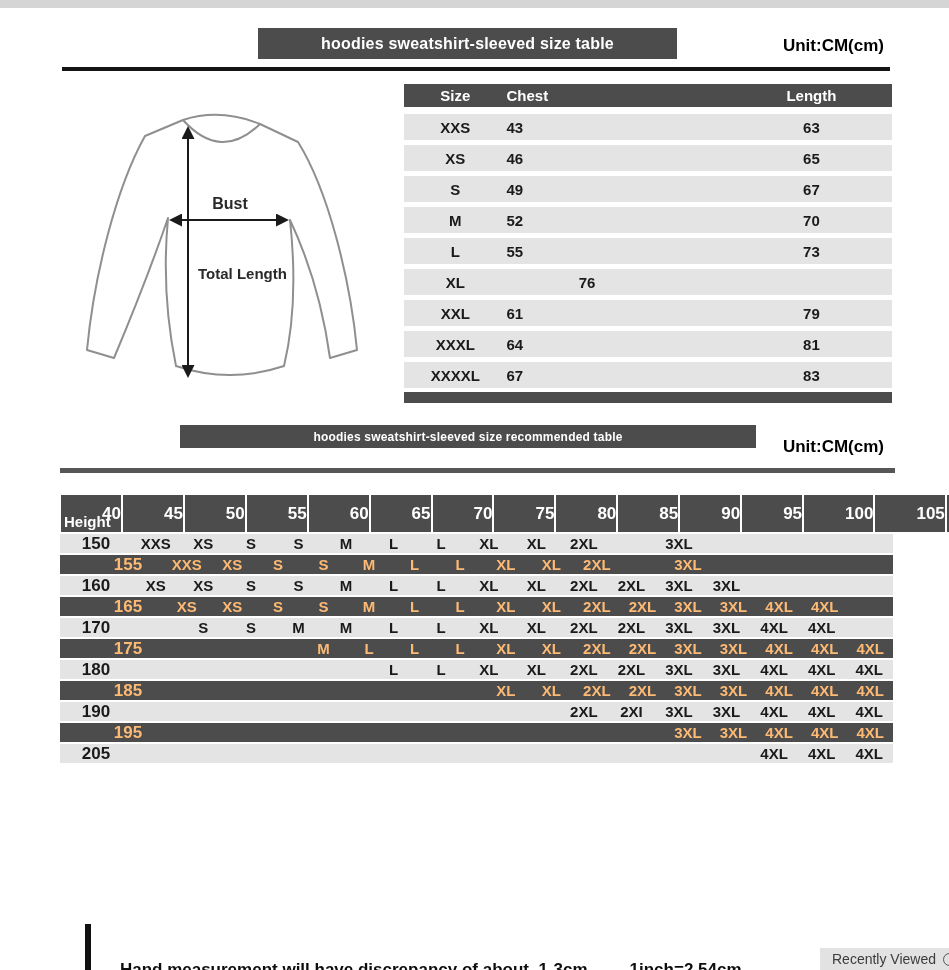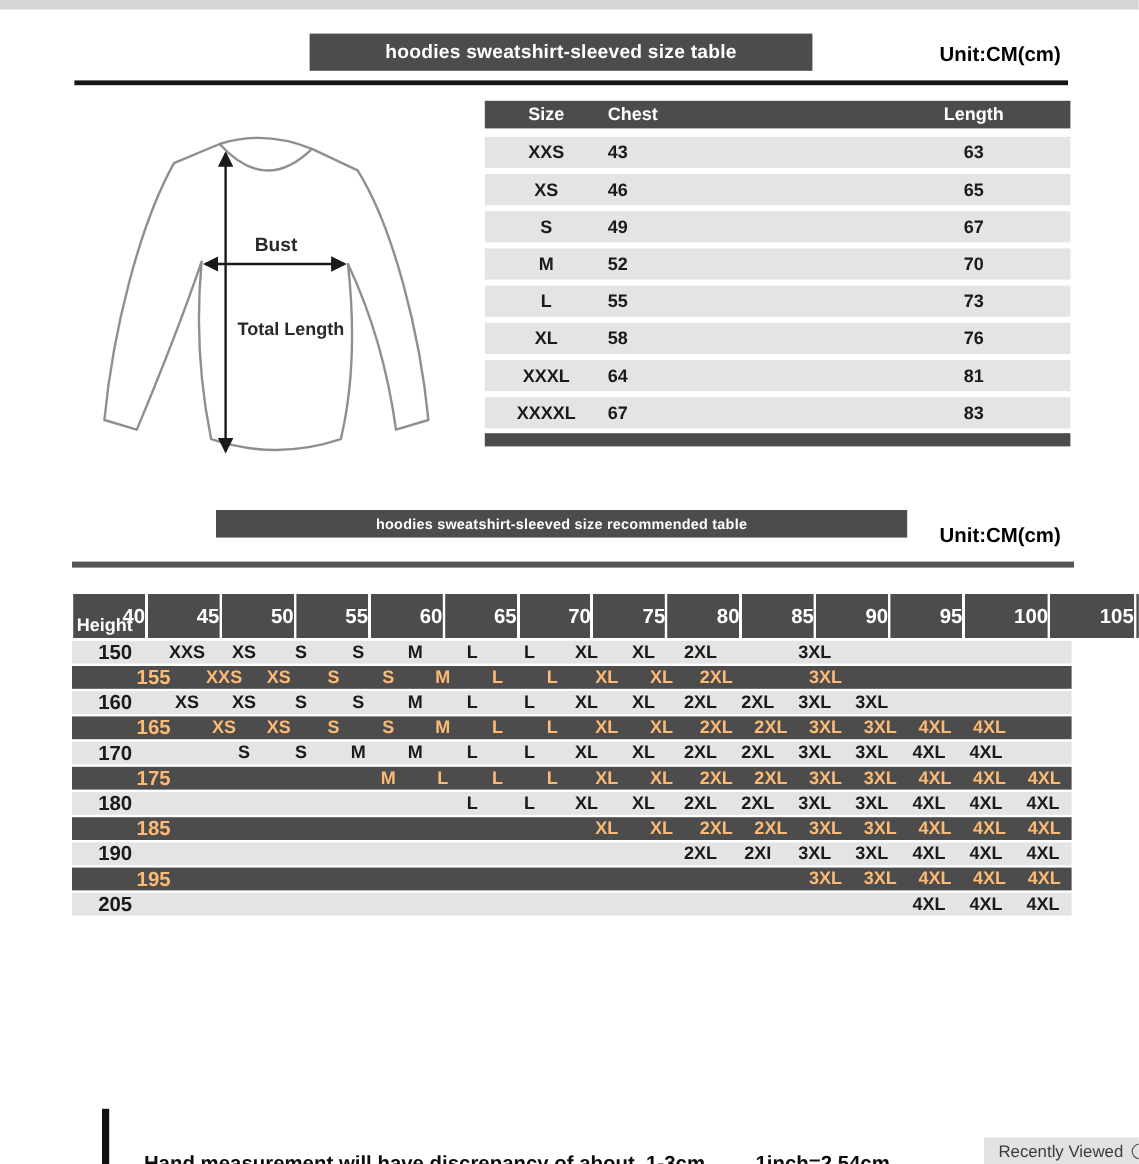--- a/index.html
+++ b/index.html
@@ -127,22 +127,26 @@
           <div class="st-c1">52</div>
           <div class="st-c2">70</div>
         </div>
         <div class="st-row">
           <div class="st-c0">L</div>
           <div class="st-c1">55</div>
           <div class="st-c2">73</div>
         </div>
         <div class="st-row">
           <div class="st-c0">XL</div>
-          <div class="st-c1">58</div>
           <div class="st-c2">76</div>
+        </div>
+        <div class="st-row">
+          <div class="st-c0">XXL</div>
+          <div class="st-c1">61</div>
+          <div class="st-c2">79</div>
         </div>
         <div class="st-row">
           <div class="st-c0">XXXL</div>
           <div class="st-c1">64</div>
           <div class="st-c2">81</div>
         </div>
         <div class="st-row">
           <div class="st-c0">XXXXL</div>
           <div class="st-c1">67</div>
           <div class="st-c2">83</div>

